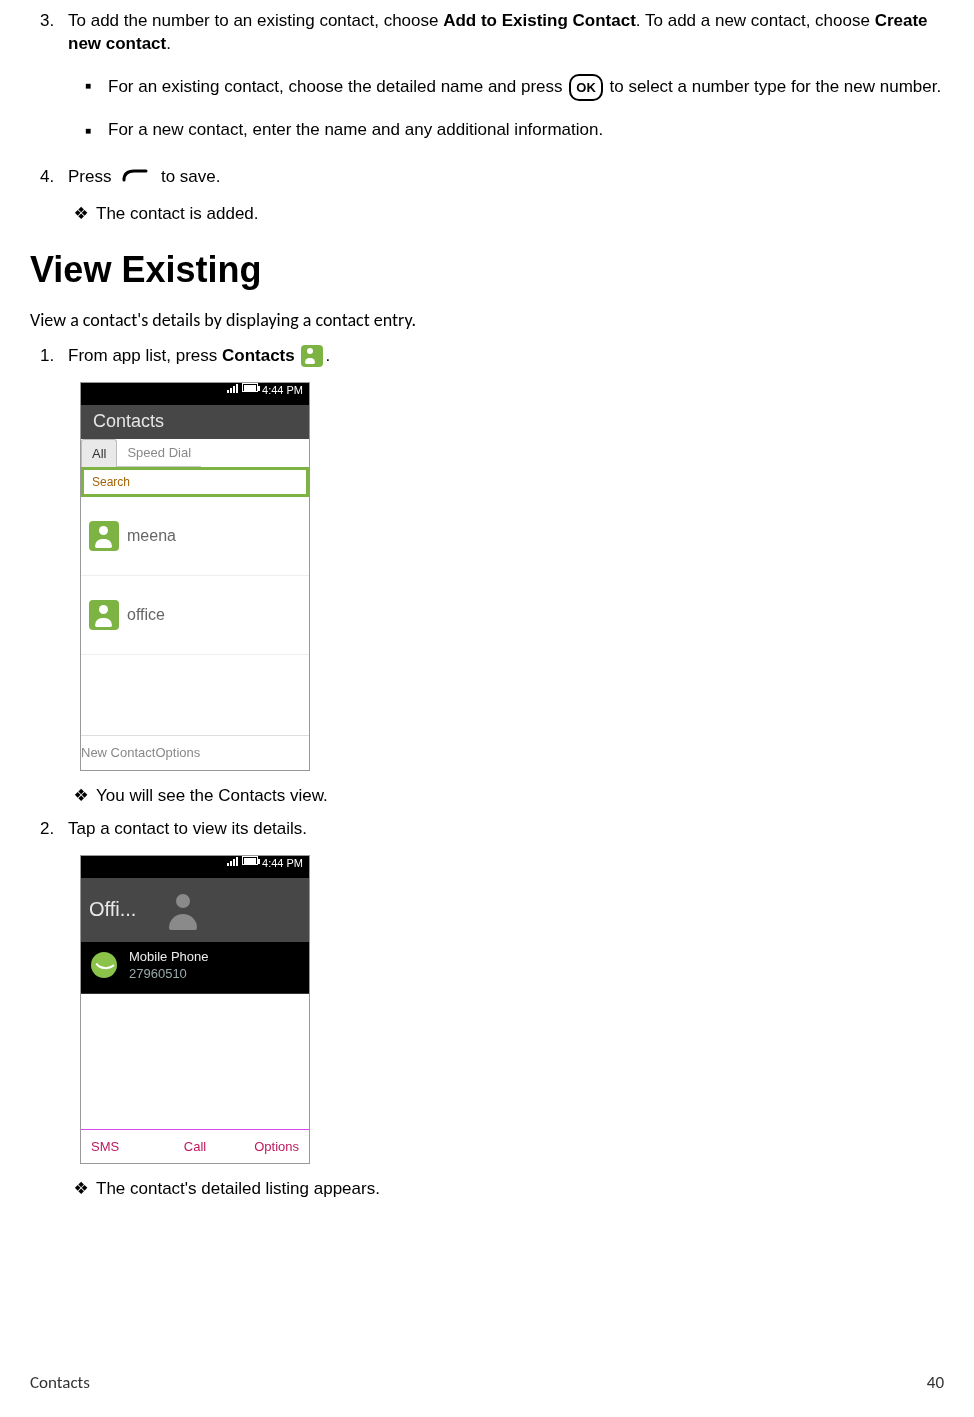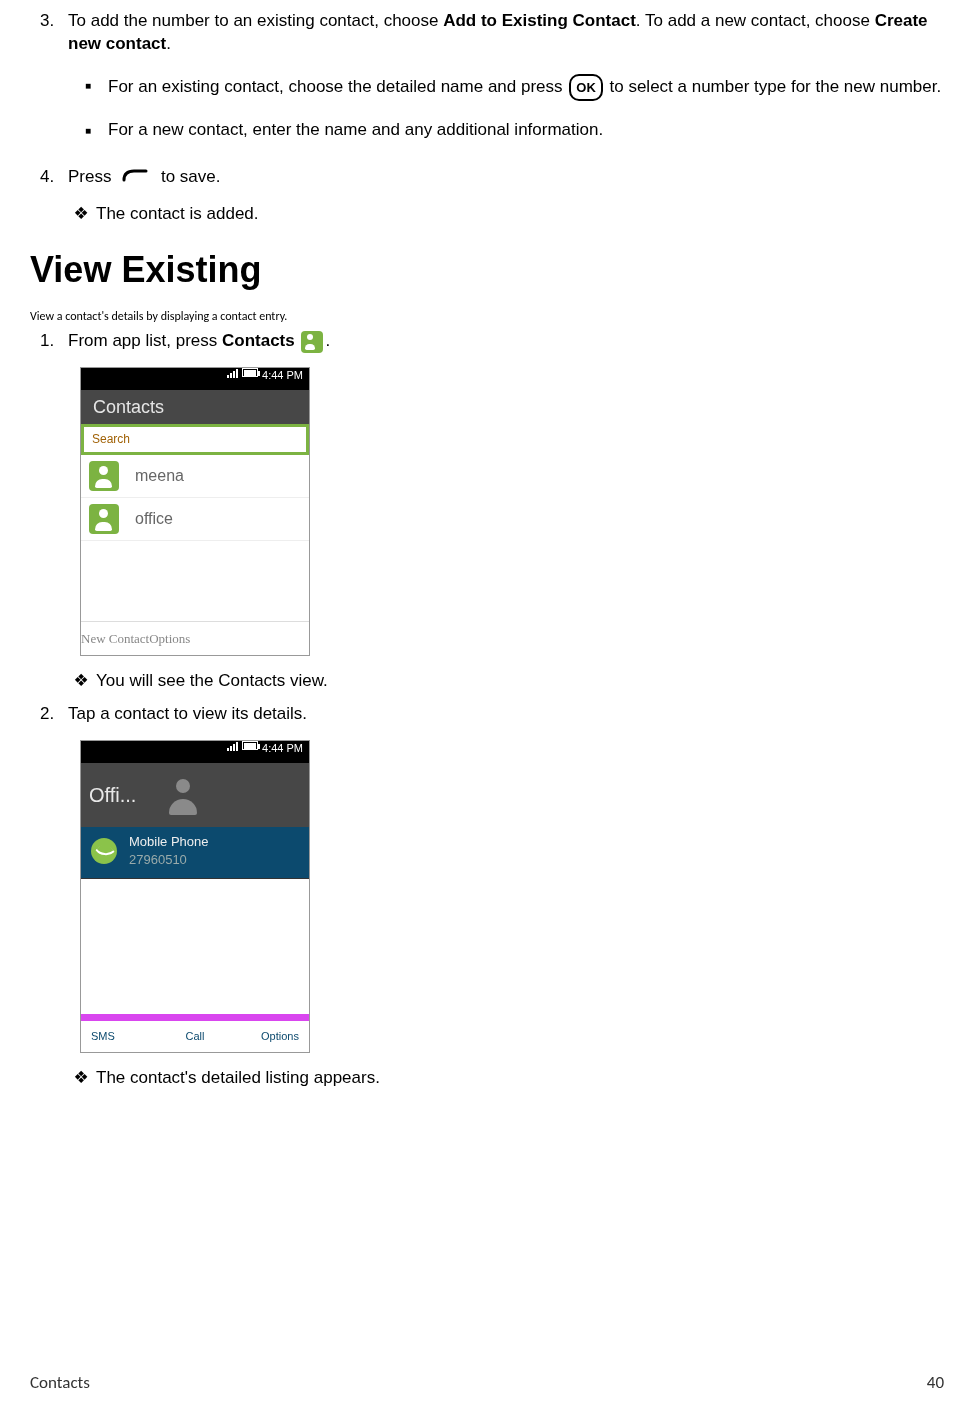--- a/index.html
+++ b/index.html
@@ -21,21 +21,21 @@
   .num-marker { width: 38px; flex-shrink:0; text-align:left; padding-left:10px;}
   .num-body { flex: 1; }
   ul.squares { list-style: none; margin: 18px 0 10px 0; }
   ul.squares > li { display: flex; margin-bottom: 18px; }
   .sq-marker { width: 40px; flex-shrink:0; font-size:10px; padding-top:5px; text-align:center;}
   .sq-body { flex:1; }
   ul.diamonds { list-style:none; margin: 14px 0 8px 36px; }
   ul.diamonds > li { display:flex; margin-bottom: 10px;}
   .di-marker { width: 30px; flex-shrink:0; text-align:center; }
   h1.section { font-size: 36px; font-weight: bold; margin: 20px 0 14px 0; }
-  .intro { font-family: Calibri, Arial, sans-serif; font-size:12px; margin-bottom: 6px;}
+  .intro { font-family: Calibri, Arial, sans-serif; font-size:18px; margin-bottom: 12px;}
   .bold { font-weight: bold; text-align: right; }
 
   .ok-key {
     display:inline-block;
     border:2px solid #000;
     border-radius:10px;
     padding: 5px 5px;
     font-size:13px;
     font-weight:bold;
     line-height:1;
@@ -137,22 +137,22 @@
   }
   .phone .searchbar .field{
     background:#fff;
     color:#a16207;
     padding:4px 8px;
     font-size:12px;
   }
   .phone .list-row {
     display:flex;
     align-items:center;
-    gap:16px;
-    padding:6px 8px;
+    gap:8px;
+    padding:24px 8px;
     border-bottom:1px solid #eee;
     color:#666;
     font-size:16px;
   }
   .phone .avatar {
     width:30px; height:30px;
     background:#7cb342;
     border-radius:4px;
     position:relative;
     flex-shrink:0;
@@ -165,21 +165,21 @@
     content:""; position:absolute; bottom:3px; left:6px;
     width:17px; height:9px; border-radius:8px 8px 2px 2px; background:#fff;
   }
   .phone .spacer { height:80px; }
   .phone .softkeys {
     display:flex;
     border-top:1px solid #ddd;
     color:#888;
     font-size:13px;
   }
-  .phone .softkeys > div { padding:8px 0;font-family:Liberation Serif, serif; }
+  .phone .softkeys > div { padding:8px 0; }
 
   
   .phone .detail-header{
     background:#474747;
     height:64px;
     display:flex;
     align-items:center;
     padding:8px 8px;
     gap:28px;
   }
@@ -193,21 +193,21 @@
   }
   .phone .big-avatar::before{
     content:""; position:absolute; top:4px; left:12px;
     width:14px; height:14px; border-radius:50%; background:#8a8a8a;
   }
   .phone .big-avatar::after{
     content:""; position:absolute; bottom:0; left:5px;
     width:28px; height:16px; border-radius:14px 14px 2px 2px; background:#8a8a8a;
   }
   .phone .phone-row{
-    background:#0c4a6e;
+    background:#000000;
     display:flex;
     align-items:center;
     gap:12px;
     padding:6px 10px 10px 10px;
     border-bottom:1px solid #333;
   }
   .phone .phone-icon{
     width:26px;height:26px;
     border-radius:50%;
     background:#8bc34a;
@@ -220,21 +220,21 @@
     left:7px; top:6px;
     width:12px; height:12px;
     border:2px solid #fff;
     border-right:none; border-top:none;
     border-radius:0 0 0 14px;
     transform:rotate(-40deg);
   }
   .phone .phone-meta .lbl{ color:#eee; font-size:13px;}
   .phone .phone-meta .num{ color:#9aa; font-size:13px;}
   .phone .detail-spacer{ height:135px; background:#fff;}
-  .sk3 { display:flex; border-top:7px solid #d946ef; color:#0c4a6e; font-size:11px;}
+  .sk3 { display:flex; border-top:1px solid #d946ef; color:#be185d; font-size:13px;}
   .sk3 > div{ flex:1; text-align:center; padding:8px 0;}
   .sk3 > div:first-child{text-align:left; padding-left:10px;}
   .sk3 > div:last-child{text-align:right; padding-right:10px;}
 
   .footer {
     position:absolute;
     bottom:22px;
     left:30px;
     right:30px;
     display:flex;
@@ -304,20 +304,24 @@
       <span class="signal-icon">
           <span></span>
           <span></span>
           <span></span>
           <span></span>
         </span>
       <span class="batt-icon"></span>
       <span>4:44 PM</span>
     </div>
     <div class="titlebar">Contacts</div>
+    <div class="tabs">
+      <div class="tab active">All</div>
+      <div class="tab">Speed Dial</div>
+    </div>
     <div class="searchbar">
       <div class="field">Search</div>
     </div>
     <div class="list-row">
       <div class="avatar"></div>
       <div>meena</div>
     </div>
     <div class="list-row">
       <div class="avatar"></div>
       <div>office</div>

